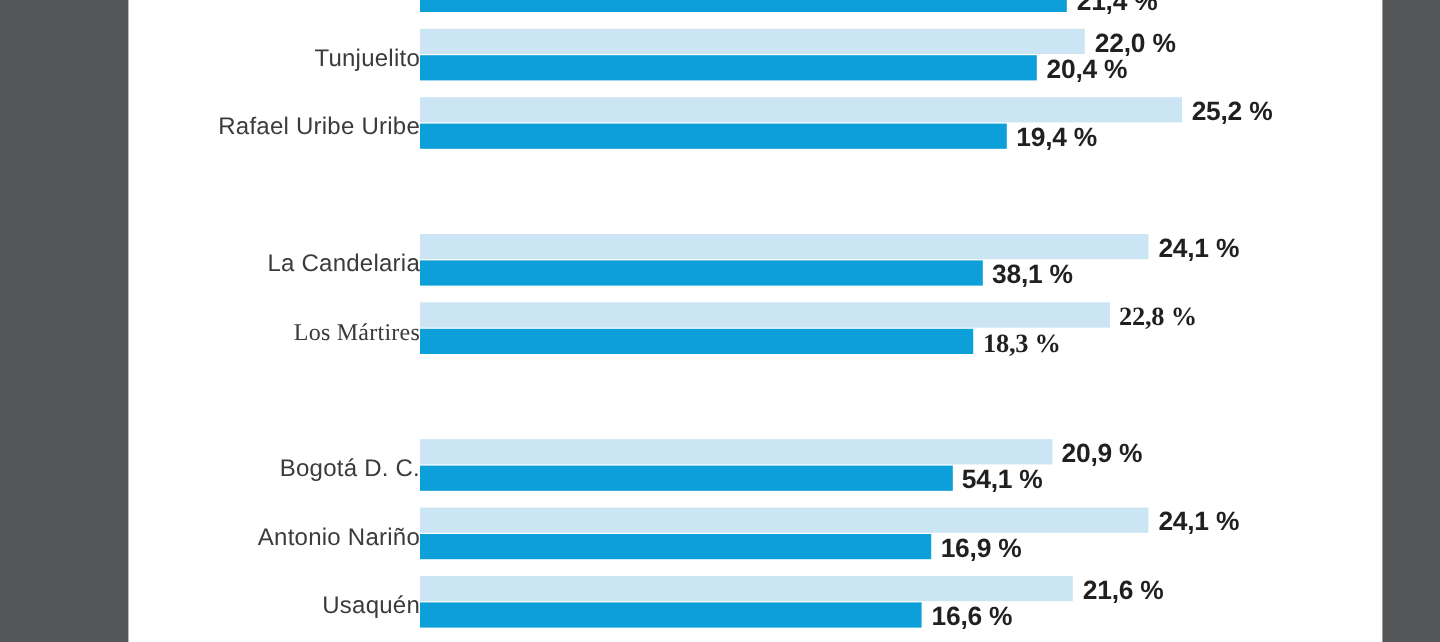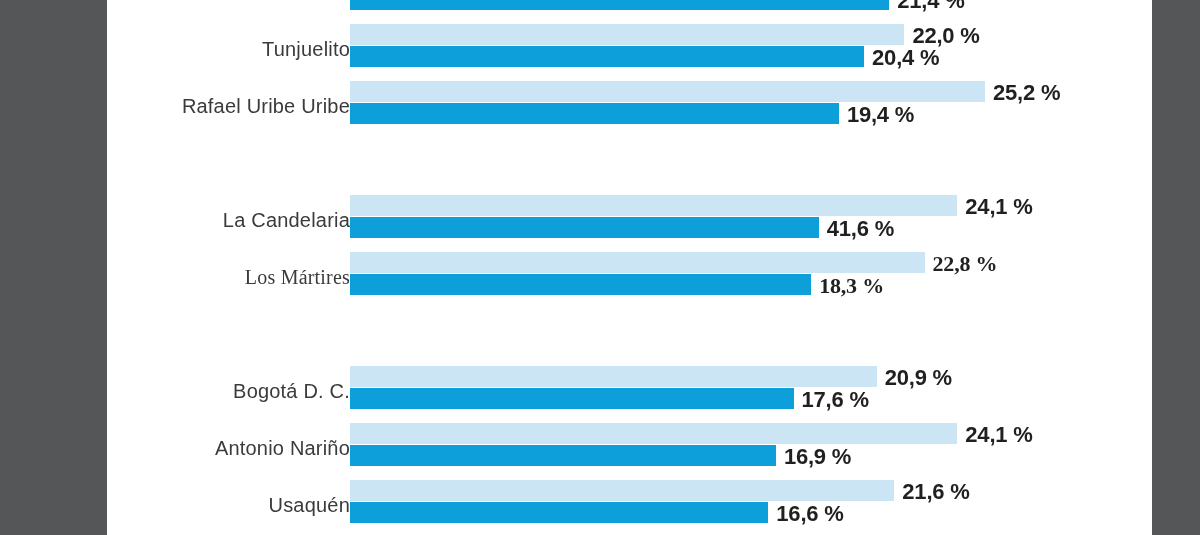--- a/index.html
+++ b/index.html
@@ -58,35 +58,35 @@
         <div class="bar light" style="width: 635.04px;"></div>
         <div class="val light" style="left: 837.04px; text-align: right;">25,2 %</div>
         <div class="bar dark" style="width: 488.88px;"></div>
         <div class="val dark" style="left: 690.88px;">19,4 %</div>
       </div>
       <div class="row" style="top: 195px;">
         <div class="cat">La Candelaria</div>
         <div class="bar light" style="width: 607.32px;"></div>
         <div class="val light" style="left: 809.32px;">24,1 %</div>
         <div class="bar dark" style="width: 468.72px;"></div>
-        <div class="val dark" style="left: 670.72px;">41,6 %</div>
+        <div class="val dark" style="left: 670.72px;">38,1 %</div>
       </div>
       <div class="row" style="top: 252px; font-family: Liberation Serif, serif;">
         <div class="cat">Los Mártires</div>
         <div class="bar light" style="width: 574.56px;"></div>
         <div class="val light" style="left: 776.56px;">22,8 %</div>
         <div class="bar dark" style="width: 461.16px;"></div>
         <div class="val dark" style="left: 663.16px;">18,3 %</div>
       </div>
       <div class="row" style="top: 366px;">
         <div class="cat">Bogotá D. C.</div>
         <div class="bar light" style="width: 526.68px;"></div>
         <div class="val light" style="left: 728.68px;">20,9 %</div>
         <div class="bar dark" style="width: 443.52px;"></div>
-        <div class="val dark" style="left: 645.52px;">17,6 %</div>
+        <div class="val dark" style="left: 645.52px;">54,1 %</div>
       </div>
       <div class="row" style="top: 423px;">
         <div class="cat">Antonio Nariño</div>
         <div class="bar light" style="width: 607.32px;"></div>
         <div class="val light" style="left: 809.32px;">24,1 %</div>
         <div class="bar dark" style="width: 425.88px;"></div>
         <div class="val dark" style="left: 627.88px;">16,9 %</div>
       </div>
       <div class="row" style="top: 480px;">
         <div class="cat">Usaquén</div>

